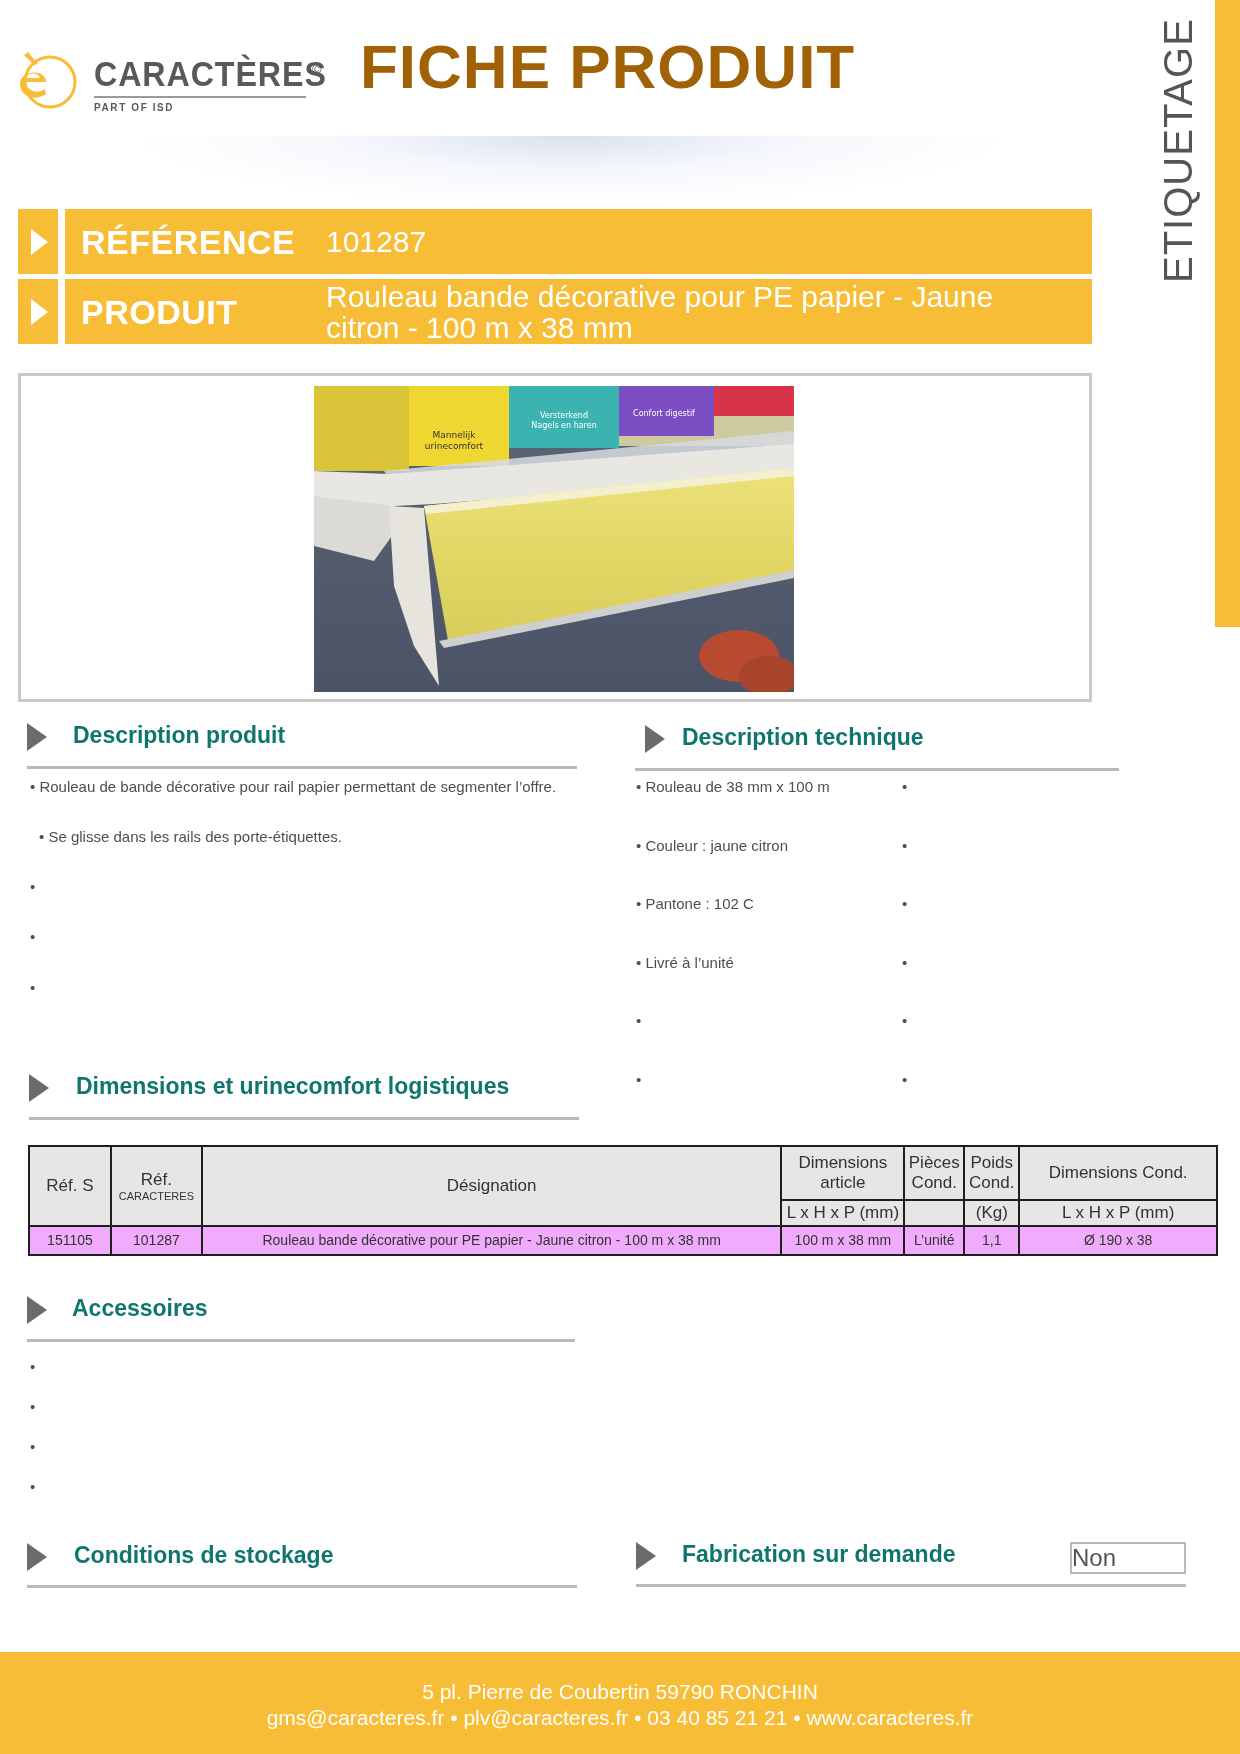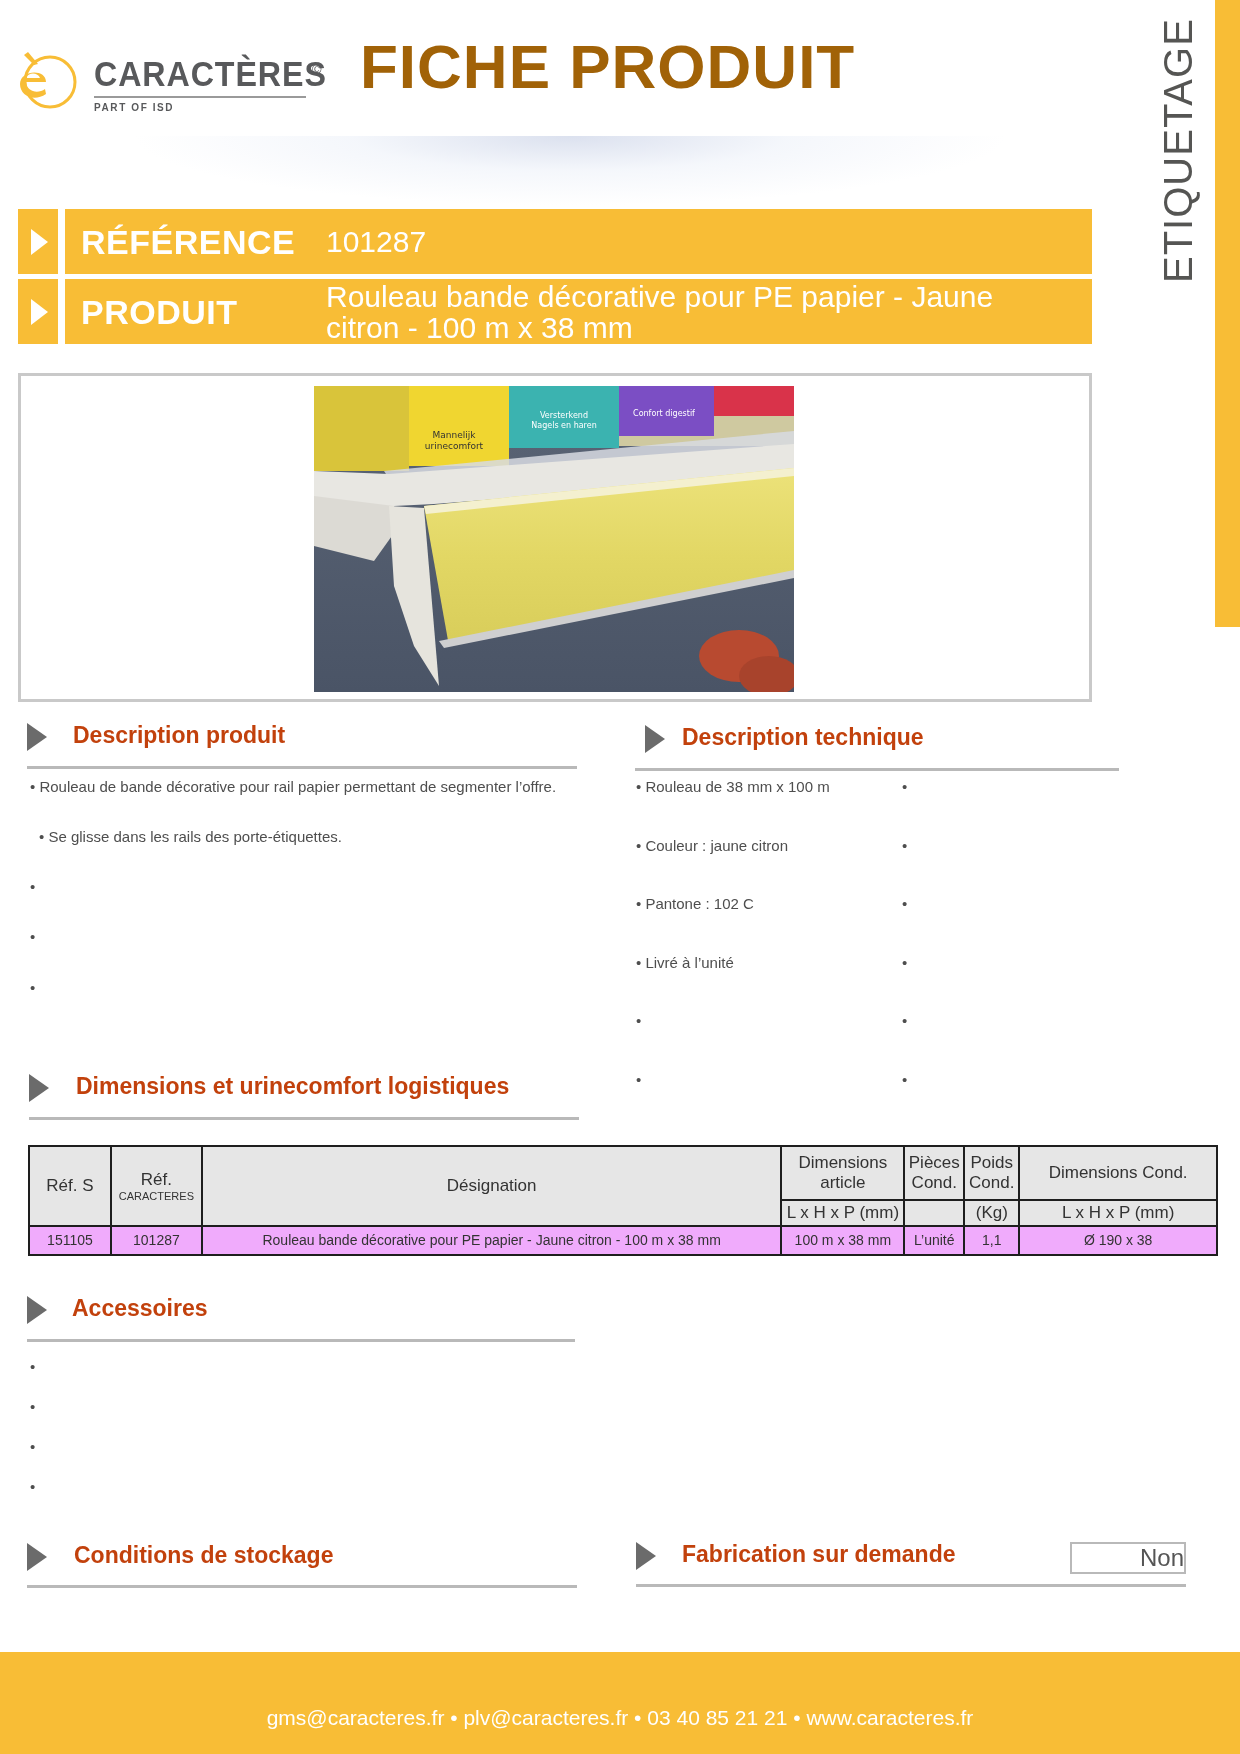--- a/index.html
+++ b/index.html
@@ -40,38 +40,38 @@
 
   
   .img-frame { position: absolute; left: 18px; top: 373px; width: 1074px; height: 329px;
     border: 3px solid #c9c9c9; background: #fff; }
   .product-photo { position: absolute; left: 293px; top: 10px; width: 480px; height: 306px; overflow: hidden; background: #525d6e; }
 
   
   .sec { position: absolute; }
   .sec-arrow { position: absolute; left: 0; top: 0; width: 0; height: 0;
     border-top: 14px solid transparent; border-bottom: 14px solid transparent; border-left: 20px solid #6b6b6b; }
-  .sec-title { position: absolute; top: -1px; font-size: 23px; font-weight: bold; color: #c2410c; white-space: nowrap; }
+  .sec-title { position: absolute; top: -1px; font-size: 23px; font-weight: bold; color: #0f766e; white-space: nowrap; }
   .sec-rule { position: absolute; height: 3px; background: #b9b9b9; }
 
   .bullet { position: absolute; font-size: 15px; color: #4e4e4e; white-space: nowrap; }
 
   
   table.logi { position: absolute; left: 28px; top: 1145px; width: 1190px; border-collapse: collapse;
     font-size: 17px; color: #333; }
   table.logi td { border: 2px solid #1e1e1e; text-align: center; vertical-align: middle; padding: 0 2px; line-height: 1.2; }
   table.logi tr.h1 td, table.logi tr.h2 td { background: #e6e6e6; }
   table.logi tr.h1 { height: 54px; }
   table.logi tr.h2 { height: 26px; }
   table.logi tr.d { height: 29px; background: #f0abfc; }
   table.logi tr.d td { font-size: 14px; }
   .tiny { font-size: 11px; display: block; line-height: 1.1; }
 
   .value-box { position: absolute; left: 1070px; top: 1542px; width: 116px; height: 32px; border: 2px solid #b9b9b9;
-    font-size: 24px; text-align: right; line-height: 28px; color: #555; }
+    font-size: 24px; text-align: left; line-height: 28px; color: #555; }
 
   
   .footer { position: absolute; left: 0; top: 1652px; width: 1240px; height: 102px; background: #f8bd36;
     color: #ffffff; text-align: center; }
   .footer-line1 { position: absolute; left: 0; width: 100%; top: 28px; font-size: 21px; }
   .footer-line2 { position: absolute; left: 0; width: 100%; top: 54px; font-size: 21px; }
 </style>
 </head>
 <body>
 
@@ -246,14 +246,15 @@
 </div>
 
 <div class="sec" style="left:636px; top:1542px;">
   <div class="sec-arrow"></div>
   <div class="sec-title" style="left:46px;">Fabrication sur demande</div>
   <div class="sec-rule" style="left:0; top:42px; width:550px;"></div>
 </div>
 <div class="value-box">Non</div>
 
 <div class="footer">
+  <div class="footer-line1">5 pl. Pierre de Coubertin 59790 RONCHIN</div>
   <div class="footer-line2">gms@caracteres.fr • plv@caracteres.fr • 03 40 85 21 21 • www.caracteres.fr</div>
 </div>
 
 </body></html>

